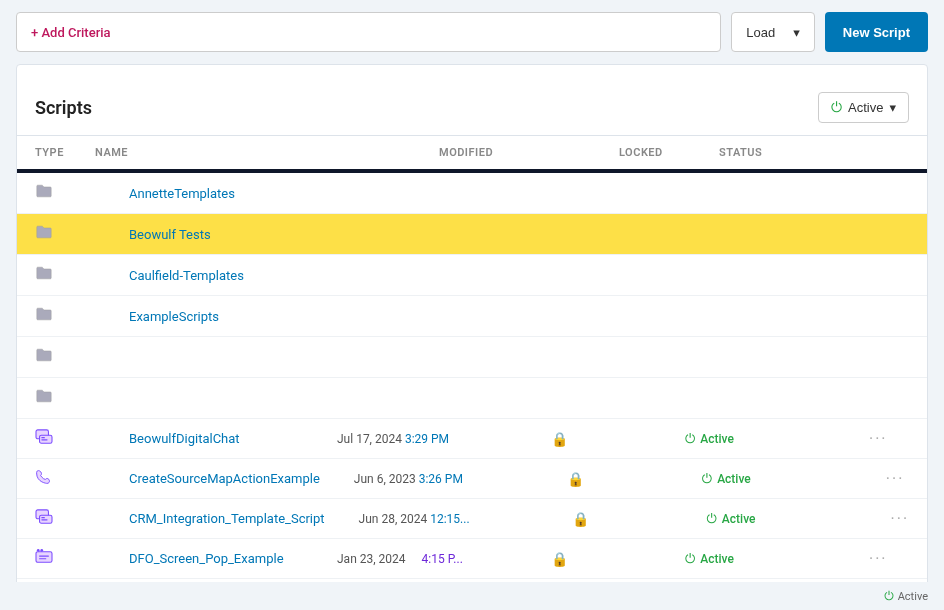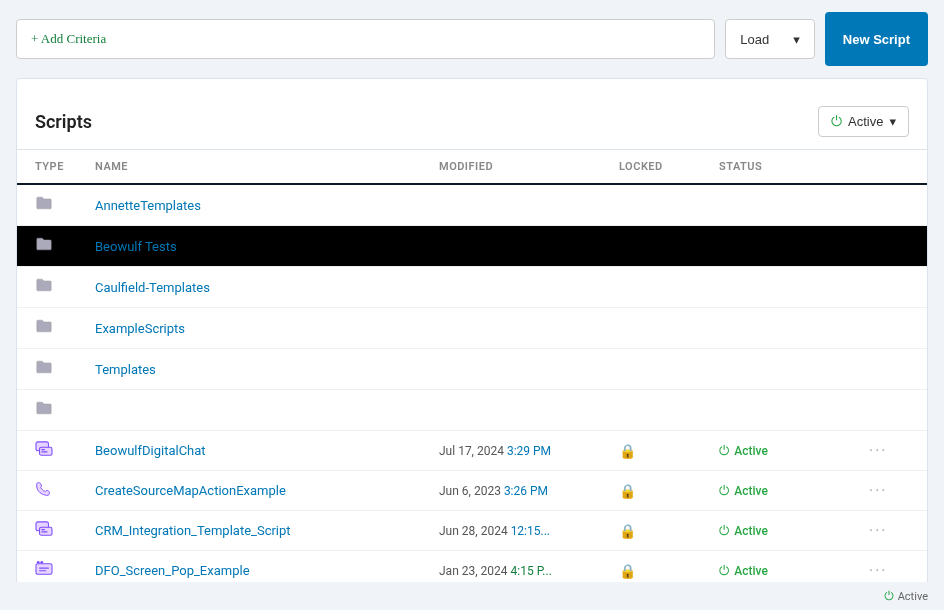--- a/index.html
+++ b/index.html
@@ -27,48 +27,47 @@
       align-items: center;
       background: white;
       border: 1px solid #ccc;
       border-radius: 4px;
       padding: 8px 14px;
       cursor: text;
       height: 40px;
     }
 
     .criteria-input span {
-      color: #15803d;
+      color: #be185d;
       font-weight: 500;
       font-size: 13px;
-      font-family: Liberation Serif, serif;
     }
 
     .load-btn {
       display: flex;
       align-items: center;
-      gap: 24px;
+      gap: 18px;
       background: white;
       border: 1px solid #ccc;
       border-radius: 4px;
       padding: 8px 14px;
       cursor: pointer;
       height: 40px;
       font-size: 13px;
       color: #333;
     }
 
     .new-script-btn {
       background: #0077b6;
       color: white;
       border: none;
       border-radius: 4px;
       padding: 8px 18px;
       cursor: pointer;
-      height: 54px;
+      height: 40px;
       font-size: 13px;
       font-weight: 600;
       white-space: nowrap;
     }
 
     .main-panel {
       background: white;
       margin: 0 16px;
       border-radius: 4px;
       border: 1px solid #dde3ea;
@@ -105,21 +104,21 @@
 
     .status-filter .power-icon {
       color: #28a745;
       font-size: 14px;
     }
 
     .table-header {
       display: grid;
       grid-template-columns: 60px 1fr 180px 100px 150px 40px;
       padding: 10px 18px;
-      border-bottom: 2px solid #0f172a;
+      border-bottom: 4px solid #0f172a;
       background: white;
     }
 
     .table-header span {
       font-size: 11px;
       font-weight: 600;
       color: #888;
       letter-spacing: 0.5px;
       text-transform: uppercase;
     }
@@ -129,24 +128,25 @@
       max-height: 420px;
     }
 
     .table-row {
       display: grid;
       grid-template-columns: 60px 1fr 180px 100px 150px 40px;
       padding: 10px 18px;
       border-bottom: 1px solid #eef1f4;
       align-items: center;
       background: white;
+      gap: 34px;
     }
 
     .table-row.selected {
-      background: #000000;
+      background: #fde047;
     }
 
     .row-name {
       color: #0077b6;
       font-weight: 400;
       cursor: pointer;
     }
 
     .row-modified {
       color: #555;
@@ -287,21 +287,20 @@
     <div></div>
     <div></div>
     <div></div>
   </div>
       <div class="table-row folder-row">
     <div style="color:#999;font-size:16px;">
       <svg width="18" height="16" viewBox="0 0 20 17" fill="none">
         <path d="M2 3C2 2.45 2.45 2 3 2H8L10 4H17C17.55 4 18 4.45 18 5V14C18 14.55 17.55 15 17 15H3C2.45 15 2 14.55 2 14V3Z" fill="#aab" stroke="#999" stroke-width="0.5"></path>
       </svg>
     </div>
-    <div class="row-name">Templates</div>
     <div></div>
     <div></div>
     <div></div>
     <div></div>
   </div>
       <div class="table-row folder-row">
     <div style="color:#999;font-size:16px;">
       <svg width="18" height="16" viewBox="0 0 20 17" fill="none">
         <path d="M2 3C2 2.45 2.45 2 3 2H8L10 4H17C17.55 4 18 4.45 18 5V14C18 14.55 17.55 15 17 15H3C2.45 15 2 14.55 2 14V3Z" fill="#aab" stroke="#999" stroke-width="0.5"></path>
       </svg>
@@ -357,21 +356,21 @@
     <div class="more-btn">···</div>
   </div>
       <div class="table-row">
     <div><svg width="18" height="16" viewBox="0 0 20 18" fill="none">
             <rect x="1" y="3" width="18" height="12" rx="2" fill="#e8d5ff" stroke="#7c4dff" stroke-width="1.2"></rect>
             <path d="M5 8H15M5 11H12" stroke="#7c4dff" stroke-width="1.2" stroke-linecap="round"></path>
             <circle cx="3.5" cy="1.5" r="1.5" fill="#7c4dff"></circle>
             <circle cx="7.5" cy="1.5" r="1.5" fill="#7c4dff"></circle>
           </svg></div>
     <div class="row-name">DFO_Screen_Pop_Example</div>
-    <div class="row-modified">Jan 23, 2024 <span style="color:#15803d;">4:15 P...</span></div>
+    <div class="row-modified">Jan 23, 2024 <span style="color:#6d28d9;margin-left:13px;">4:15 P...</span></div>
     <div><span style="color:#aaa;font-size:14px;">🔒</span></div>
     <div class="status-active">
       <span class="power-dot">⏻</span>
       <span>Active</span>
     </div>
     <div class="more-btn">···</div>
   </div>
       <div class="table-row">
     <div><svg width="18" height="16" viewBox="0 0 20 18" fill="none">
             <rect x="1" y="1" width="14" height="10" rx="2" fill="#e8d5ff" stroke="#7c4dff" stroke-width="1.2"></rect>

